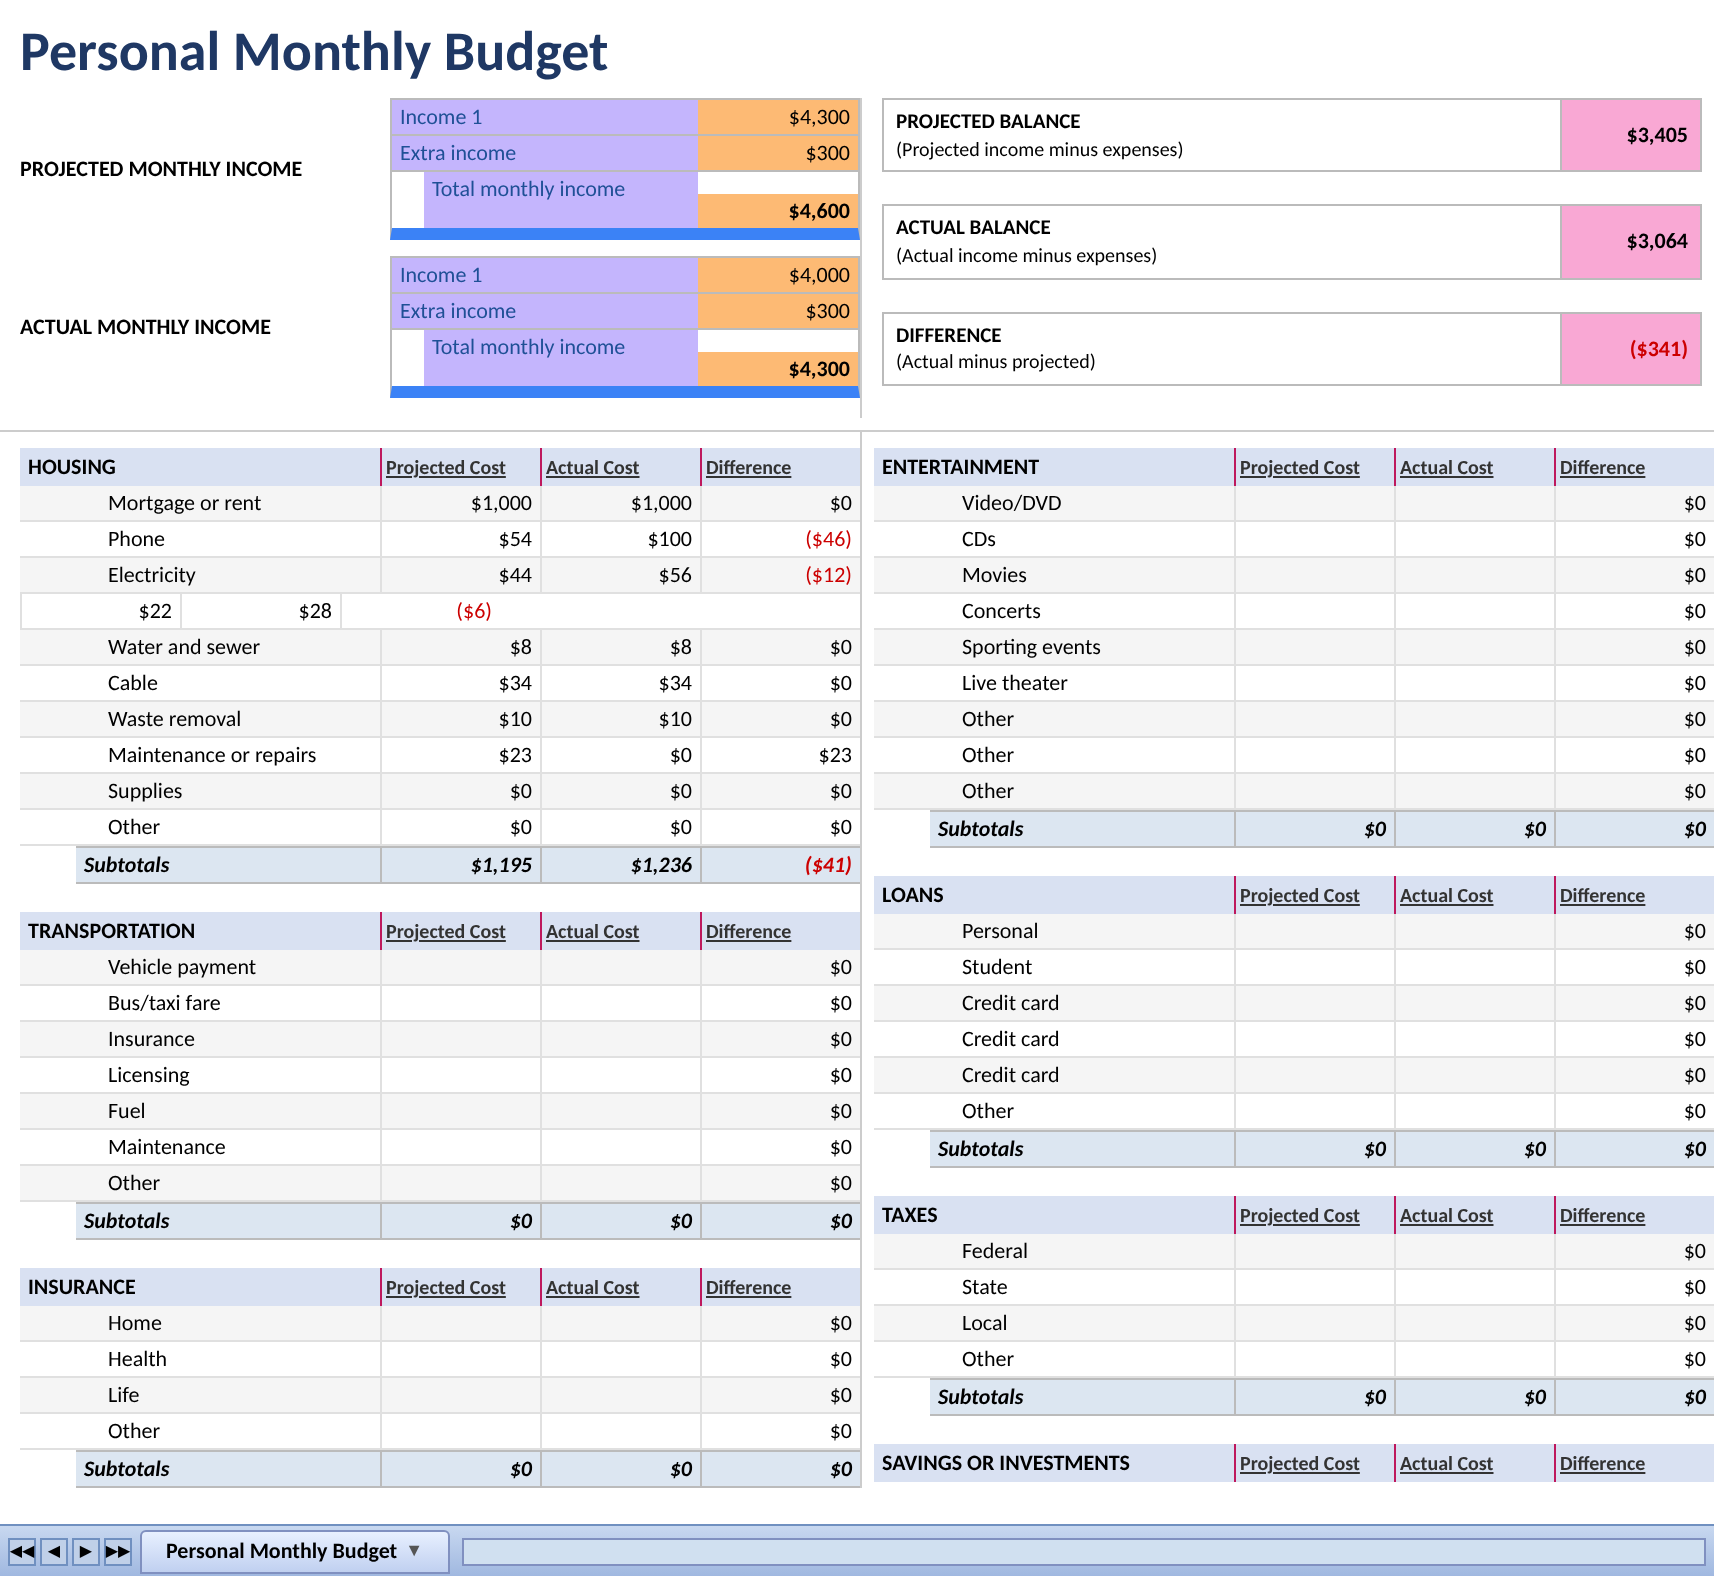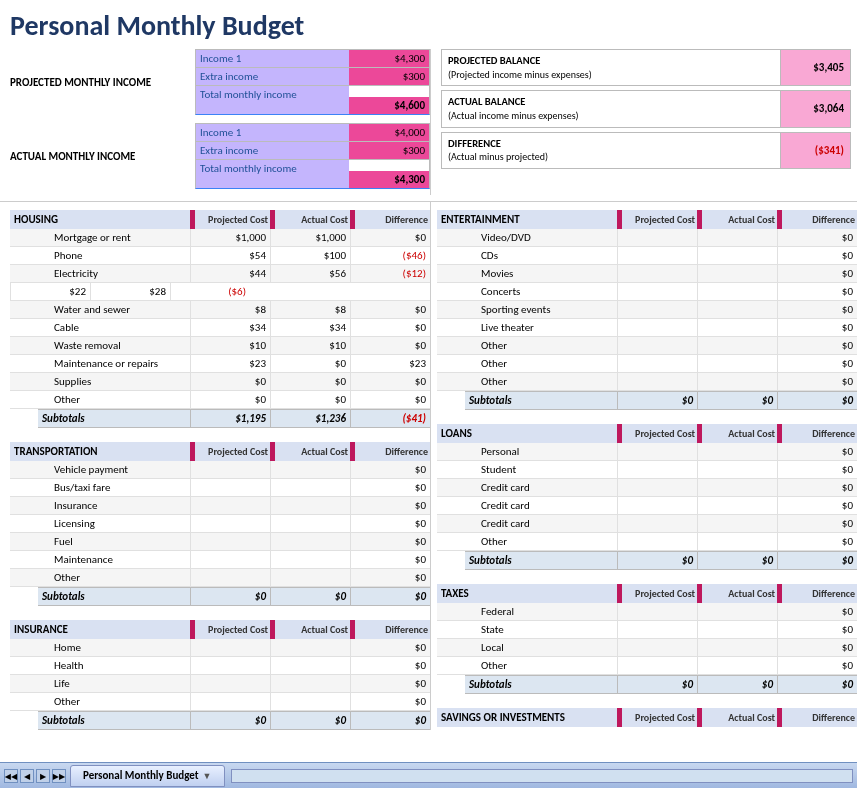--- a/index.html
+++ b/index.html
@@ -52,57 +52,58 @@
       flex: 1;
     }
 
     .income-row {
       display: flex;
       flex-direction: row;
       border: 1px solid #bbb;
       border-bottom: none;
     }
     .income-row:last-child {
-      border-bottom: 1px solid #3b82f6;
+      border-bottom: 6px solid #3b82f6;
+      padding-left: 16px;
     }
 
     .income-row-label {
       flex: 1;
       padding: 2px 4px;
       background: #c4b5fd;
       color: #1f5096;
     }
 
     .income-row-label.total {
       color: #1f5096;
     }
 
     .income-row-value {
       width: 80px;
       text-align: right;
       padding: 2px 4px;
-      background: #ec4899;
+      background: #fdba74;
     }
 
     .income-row-value.total {
       font-weight: bold;
       margin-top: 11px;
     }
 
     .balance-section {
       flex: 1;
       padding: 0 6px 0 10px;
       border-left: 1px solid #ccc;
     }
 
     .balance-block {
       display: flex;
       flex-direction: row;
       align-items: center;
-      margin-bottom: 4px;
+      margin-bottom: 16px;
       border: 1px solid #bbb;
     }
 
     .balance-label {
       flex: 1;
       padding: 4px 6px;
       font-weight: bold;
       font-size: 10.5px;
       line-height: 1.3;
     }
@@ -160,26 +161,27 @@
       margin-top: 8px;
     }
 
     .section-header-label {
       flex: 1;
       padding: 3px 4px;
     }
 
     .section-header-col {
       width: 80px;
-      text-align: right;
+      text-align: left;
       padding: 3px 2px;
       font-size: 10px;
       font-weight: bold;
       color: #333;
-      border-left: 5px solid #be185d;
+      border-left: 1px solid #be185d;
+      text-decoration: underline;
     }
 
     .budget-row {
       display: flex;
       flex-direction: row;
       border-bottom: 1px solid #e0e0e0;
     }
 
     .budget-row:nth-child(even) {
       background: #f5f5f5;

